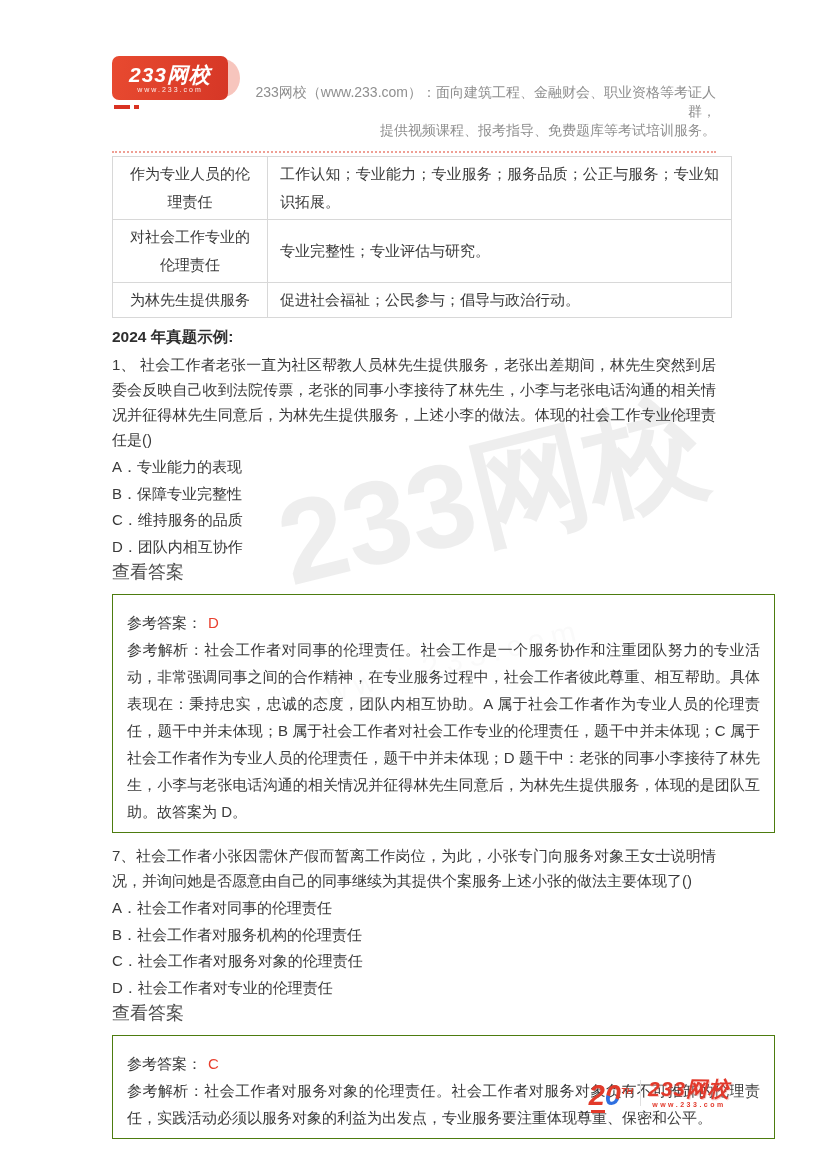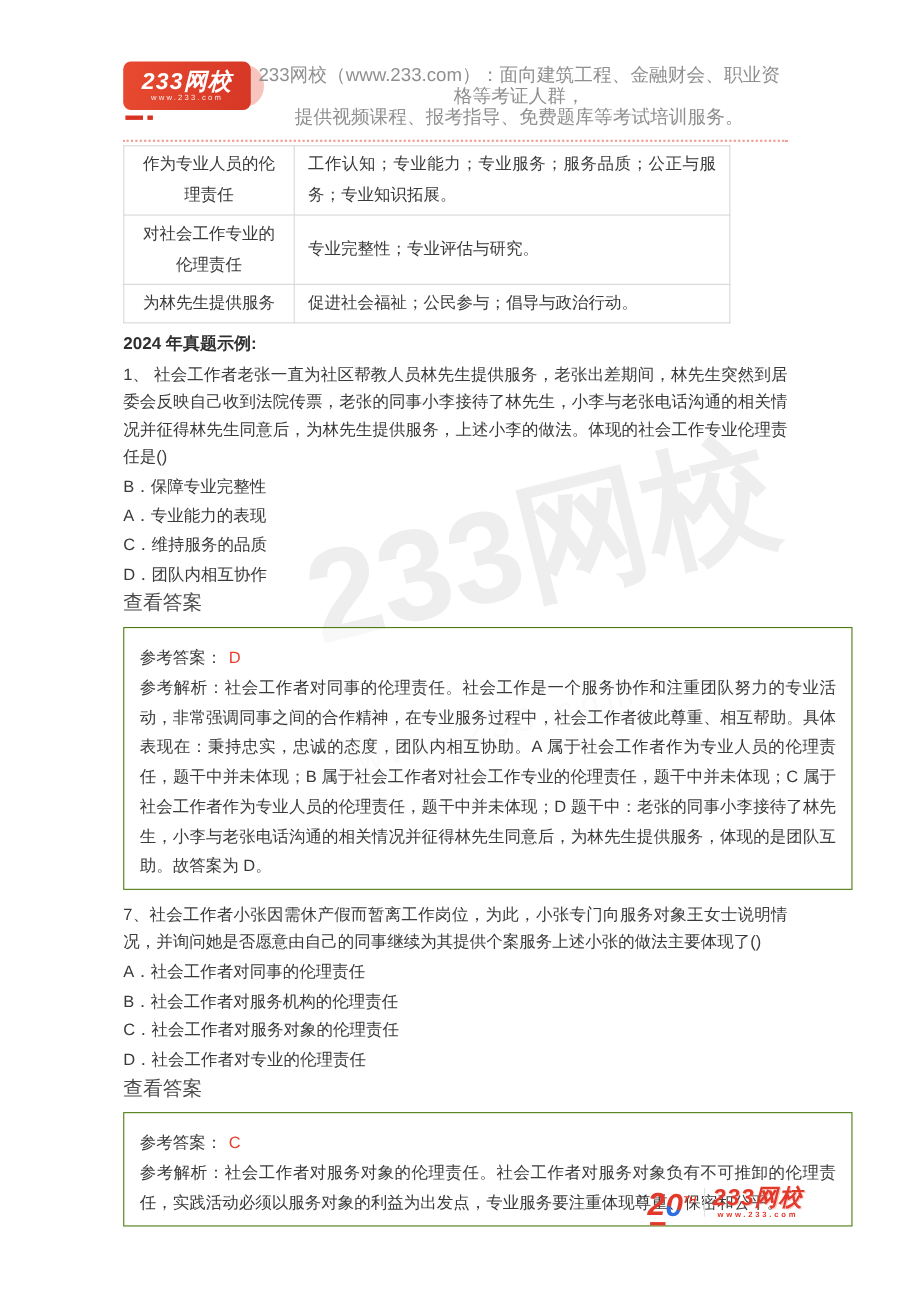--- a/index.html
+++ b/index.html
@@ -24,26 +24,26 @@
     display: flex; flex-direction: column; align-items: center; justify-content: center;
     flex-shrink: 0; }
   .logo::after { content: ""; position: absolute; right: -12px; top: 3px; width: 34px; height: 38px;
     border-radius: 50%; background: rgba(231,88,66,0.35); z-index: -1; }
   .logo-text { font-size: 21px; font-weight: bold; font-style: italic; line-height: 22px; letter-spacing: 1px; }
   .logo-url { font-size: 7px; letter-spacing: 2px; opacity: 0.9; }
   .logo-dashes { position: absolute; left: 2px; bottom: -9px; display: flex; gap: 4px; align-items: center; }
   .logo-dashes i { display: block; background: #d93222; }
   .dash-long { width: 16px; height: 4px; }
   .dash-short { width: 5px; height: 4px; }
-  .tagline { flex: 1; text-align: center; font-size: 17px; color: #8f8f8f; line-height: 19px; padding-top: 3px; }
+  .tagline { flex: 1; text-align: right; font-size: 14px; color: #8f8f8f; line-height: 19px; padding-top: 3px; margin-top: 24px; }
 
   .red-divider { margin-top: 11px; border-top: 2px dotted rgba(226,80,60,0.55); height: 0; }
 
   
-  table.ethics-table { width: 552px; border-collapse: collapse; margin-top: 3px; table-layout: fixed; }
+  table.ethics-table { width: 620px; border-collapse: collapse; margin-top: 3px; table-layout: fixed; }
   .ethics-table td { border: 1px solid #d8d8d8; font-size: 15px; line-height: 28px; vertical-align: middle; }
   .ethics-table td.col-label { width: 155px; text-align: center; padding: 3px 14px; }
   .ethics-table td.col-content { padding: 3px 12px; text-align: justify; }
 
   
   .section-title { margin-top: 9px; font-size: 15.5px; font-weight: bold; line-height: 20px; color: #2f2f2f; }
   .stem { margin-top: 5px; font-size: 15px; line-height: 25px; text-align: justify; color: #3a3a3a; }
   .options { margin-top: 2px; }
   .option { font-size: 15px; line-height: 26.5px; color: #3a3a3a; }
   .view-answer { font-size: 18px; line-height: 24px; color: #4d4d4d; cursor: pointer; }
@@ -112,22 +112,22 @@
         <td class="col-content">促进社会福祉；公民参与；倡导与政治行动。</td>
       </tr>
     </tbody>
       </table>
 
     <div class="section-title">2024 年真题示例:</div>
 
     <div class="question">
       <p class="stem">1、 社会工作者老张一直为社区帮教人员林先生提供服务，老张出差期间，林先生突然到居委会反映自己收到法院传票，老张的同事小李接待了林先生，小李与老张电话沟通的相关情况并征得林先生同意后，为林先生提供服务，上述小李的做法。体现的社会工作专业伦理责任是()</p>
       <div class="options">
+        <div class="option">A．专业能力的表现</div>
         <div class="option">B．保障专业完整性</div>
-        <div class="option">A．专业能力的表现</div>
         <div class="option">C．维持服务的品质</div>
         <div class="option">D．团队内相互协作</div>
       </div>
       <div class="view-answer">查看答案</div>
       <div class="answer-box">
         <div class="answer-line">
           <span>参考答案：</span><span class="answer-letter">D</span>
         </div>
         <p class="analysis">
           <span>参考解析：</span><span>社会工作者对同事的伦理责任。社会工作是一个服务协作和注重团队努力的专业活动，非常强调同事之间的合作精神，在专业服务过程中，社会工作者彼此尊重、相互帮助。具体表现在：秉持忠实，忠诚的态度，团队内相互协助。A 属于社会工作者作为专业人员的伦理责任，题干中并未体现；B 属于社会工作者对社会工作专业的伦理责任，题干中并未体现；C 属于社会工作者作为专业人员的伦理责任，题干中并未体现；D 题干中：老张的同事小李接待了林先生，小李与老张电话沟通的相关情况并征得林先生同意后，为林先生提供服务，体现的是团队互助。故答案为 D。</span>

